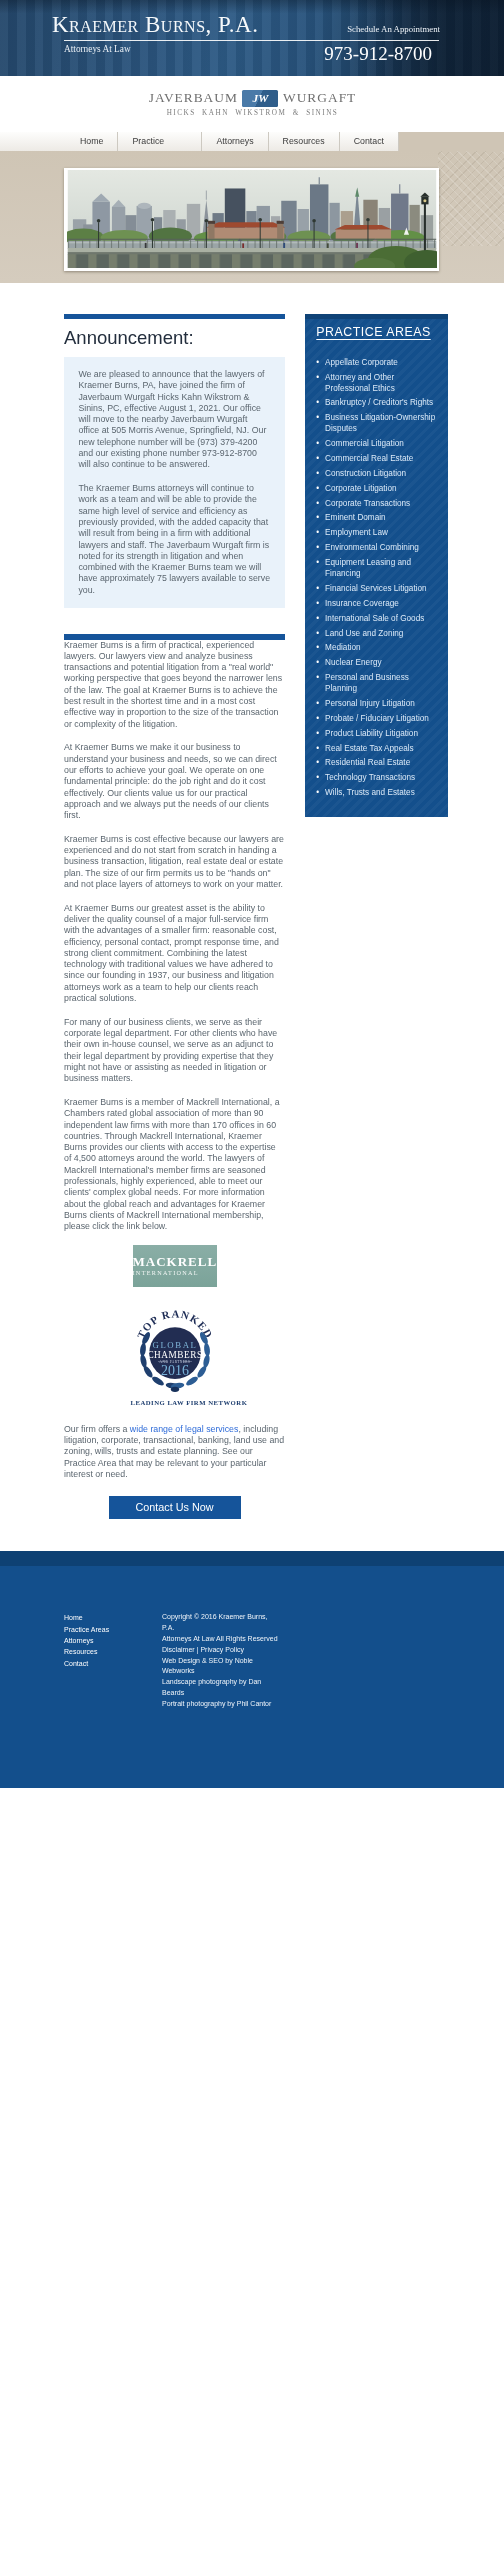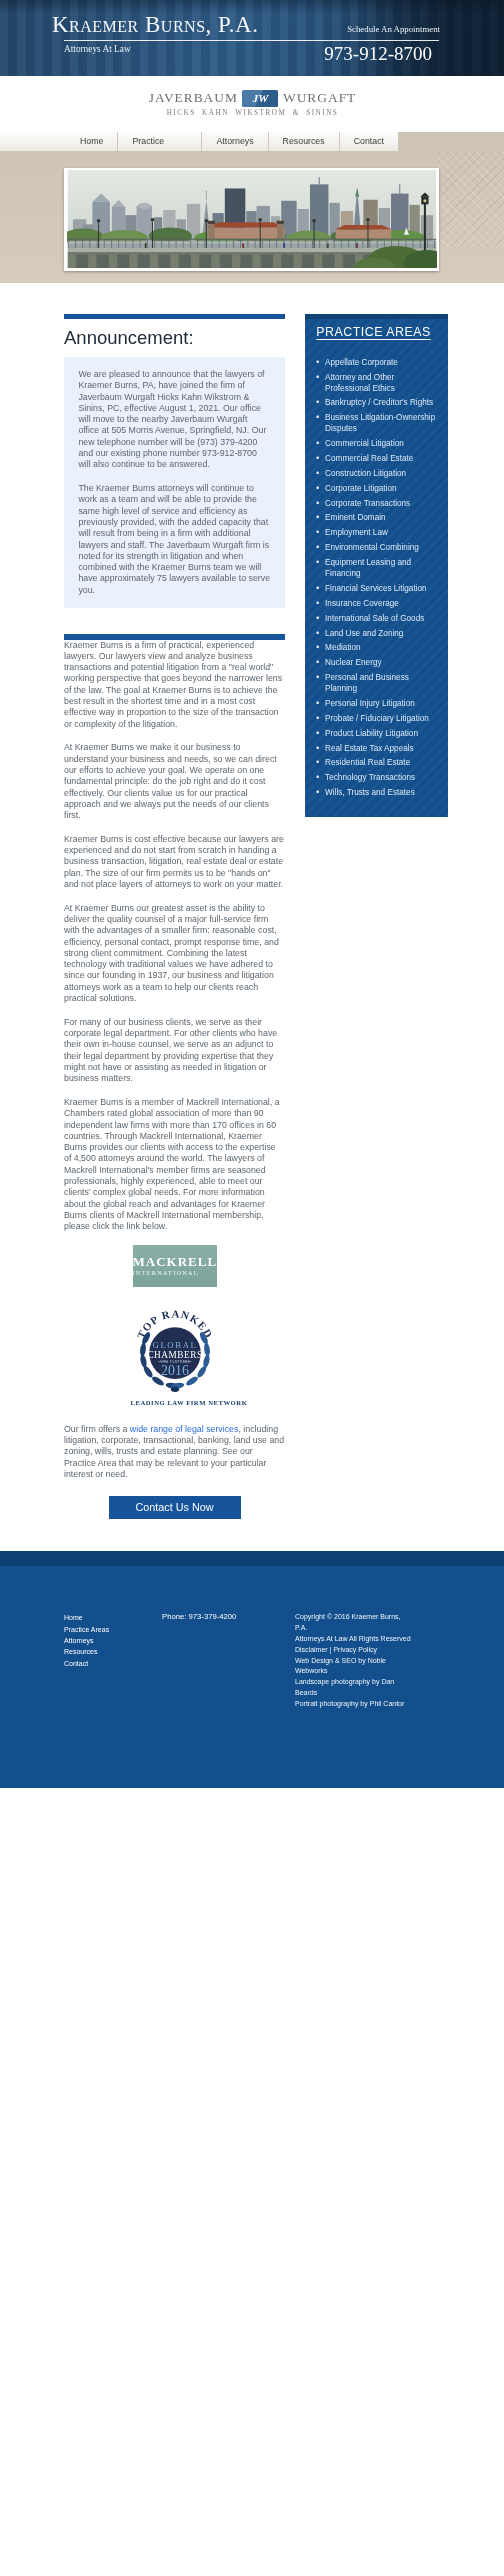--- a/index.html
+++ b/index.html
@@ -382,23 +382,20 @@
       <div class="f-col1">
         <ul>
 
         <li>Home</li>
             <li>Practice Areas</li>
             <li>Attorneys</li>
             <li>Resources</li>
             <li>Contact</li>
           </ul>
       </div>
-      <div class="f-col2">
-        <span>Phone: 973-379-4200</span>
-      </div>
       <div class="f-col3">
         <div>
 
         <div>Copyright © 2016 Kraemer Burns, P.A.</div>
             <div>Attorneys At Law All Rights Reserved</div>
           </div>
         <div class="f-legal">
           <span class="link">Disclaimer</span><span> | </span><span class="link">Privacy Policy</span>
         </div>
         <div>

